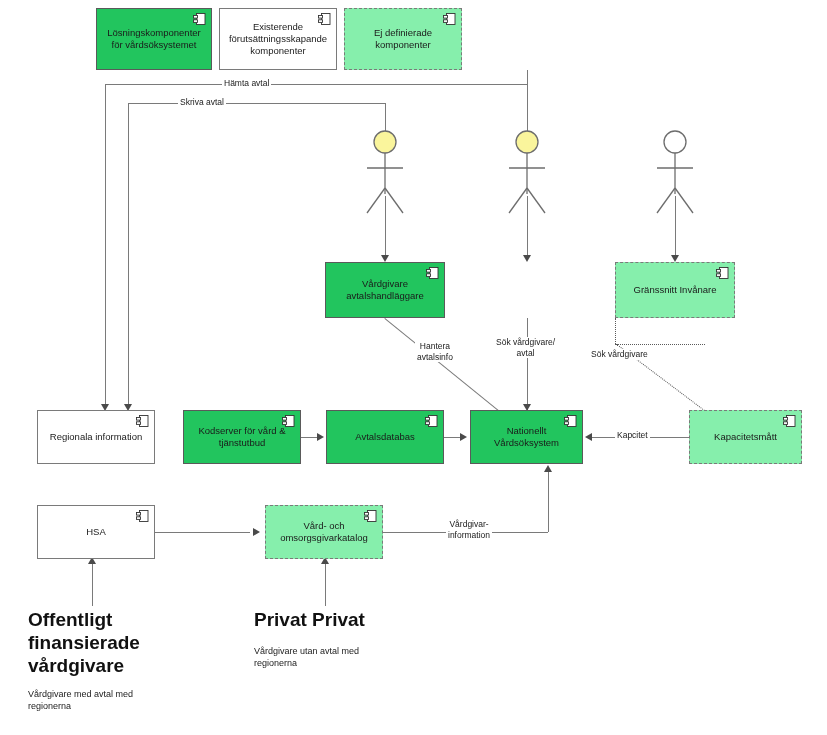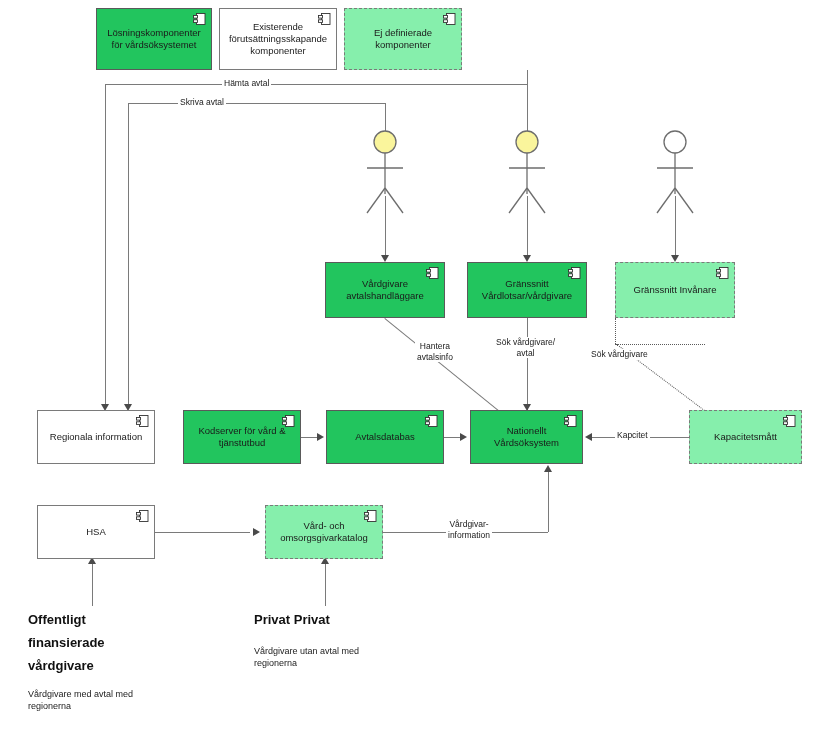--- a/index.html
+++ b/index.html
@@ -58,21 +58,21 @@
     white-space:pre-line;
   }
 
   
   .actor{position:absolute;z-index:5;}
 
   
   .hdr{
     position:absolute;
     font-weight:bold;
-    font-size:13px;line-height:23px;
+    font-size:19px;line-height:23px;
     color:#111111;z-index:6;white-space:pre-line;
   }
   .sub{
     position:absolute;
     font-size:9px;line-height:12px;
     color:#222222;z-index:6;white-space:pre-line;
   }
 </style>
 </head>
 <body>
@@ -161,28 +161,20 @@
   <div class="box cyan" style="left:325px;top:262px;width:120px;height:56px;">
     <svg class="cicon" viewBox="0 0 13 13">
       <rect x="3.5" y="0.5" width="8.5" height="11" fill="#fff" stroke="#333" stroke-width="0.9"></rect>
       <rect x="0.5" y="2.5" width="4" height="2.6" fill="#fff" stroke="#333" stroke-width="0.9"></rect>
       <rect x="0.5" y="6.8" width="4" height="2.6" fill="#fff" stroke="#333" stroke-width="0.9"></rect>
     </svg>
     <span class="lbl">Vårdgivare avtalshandläggare</span>
   </div>
   <div class="ln h" style="left:348px;top:272px;width:42px;"></div>
 
-  <div class="box cyan" style="left:467px;top:262px;width:120px;height:56px;">
-    <svg class="cicon" viewBox="0 0 13 13">
-      <rect x="3.5" y="0.5" width="8.5" height="11" fill="#fff" stroke="#333" stroke-width="0.9"></rect>
-      <rect x="0.5" y="2.5" width="4" height="2.6" fill="#fff" stroke="#333" stroke-width="0.9"></rect>
-      <rect x="0.5" y="6.8" width="4" height="2.6" fill="#fff" stroke="#333" stroke-width="0.9"></rect>
-    </svg>
-    <span class="lbl">Gränssnitt Vårdlotsar/vårdgivare</span>
-  </div>
 
   <div class="box dashed" style="left:615px;top:262px;width:120px;height:56px;">
     <svg class="cicon" viewBox="0 0 13 13">
       <rect x="3.5" y="0.5" width="8.5" height="11" fill="#fff" stroke="#333" stroke-width="0.9"></rect>
       <rect x="0.5" y="2.5" width="4" height="2.6" fill="#fff" stroke="#333" stroke-width="0.9"></rect>
       <rect x="0.5" y="6.8" width="4" height="2.6" fill="#fff" stroke="#333" stroke-width="0.9"></rect>
     </svg>
     <span class="lbl">Gränssnitt Invånare</span>
   </div>
 

